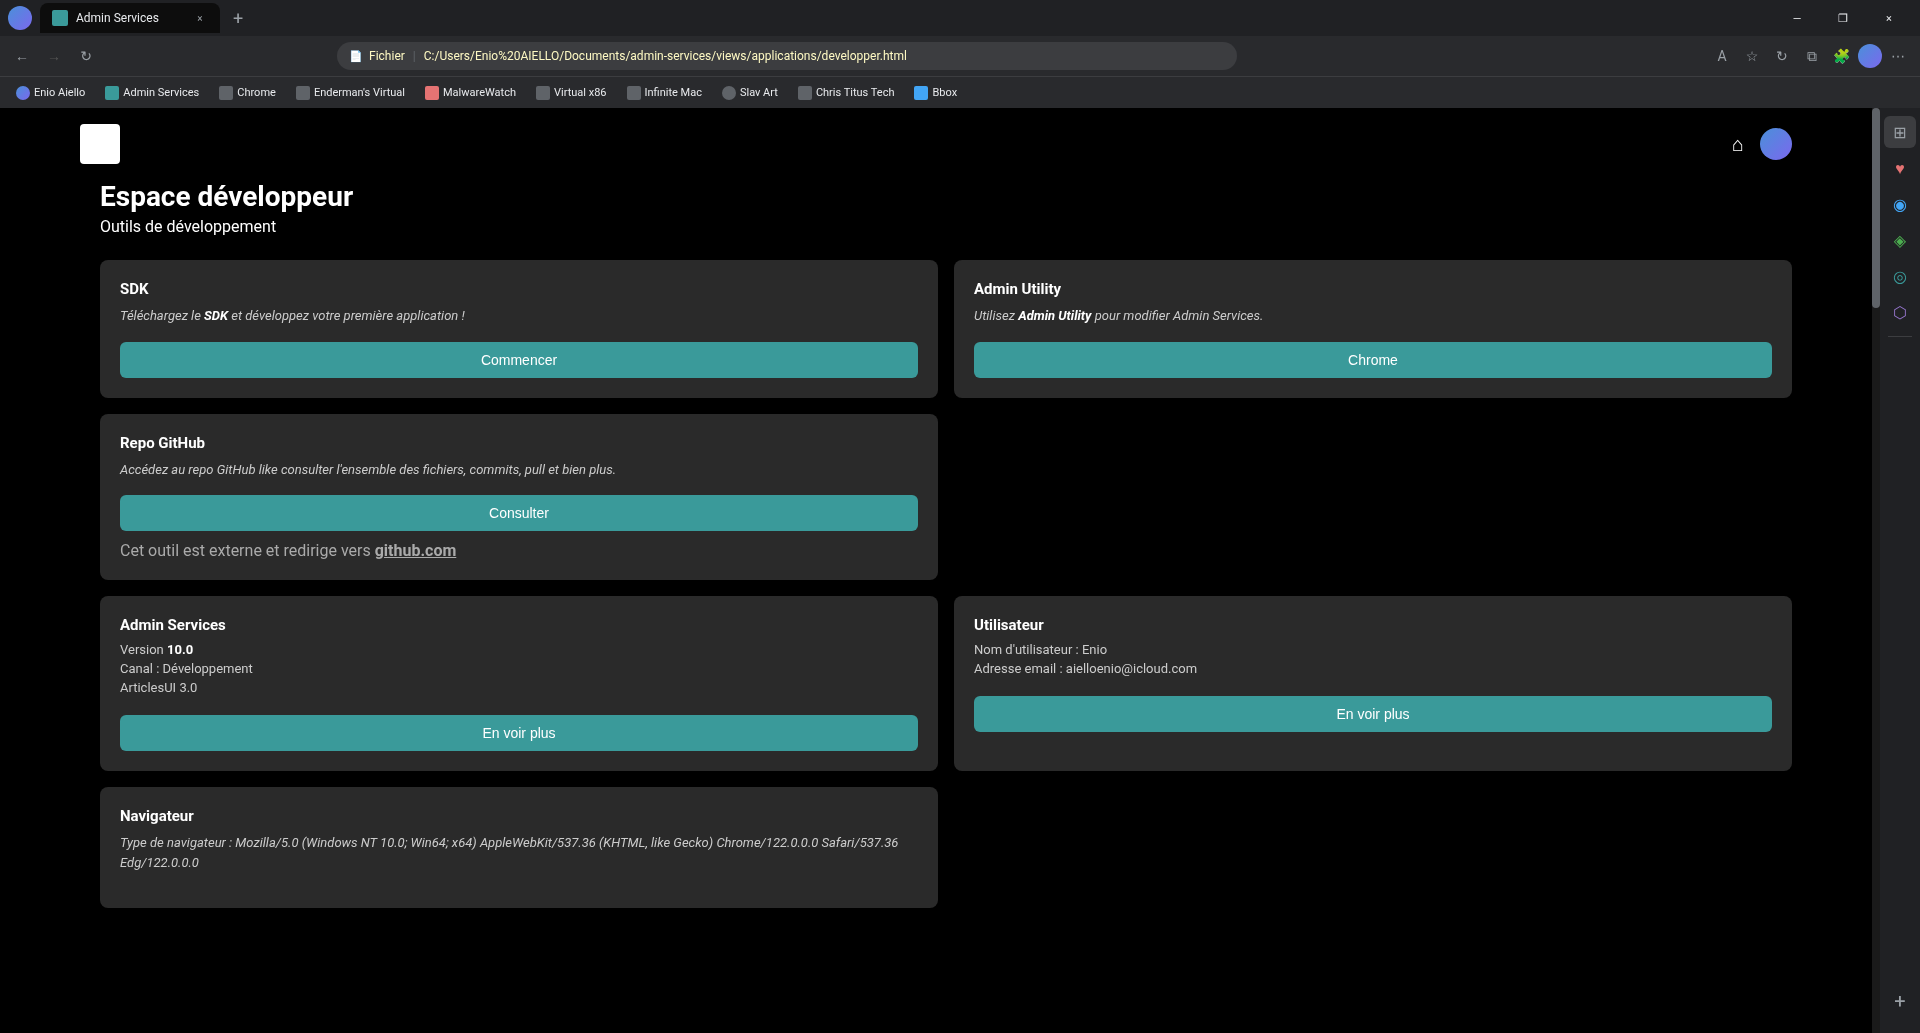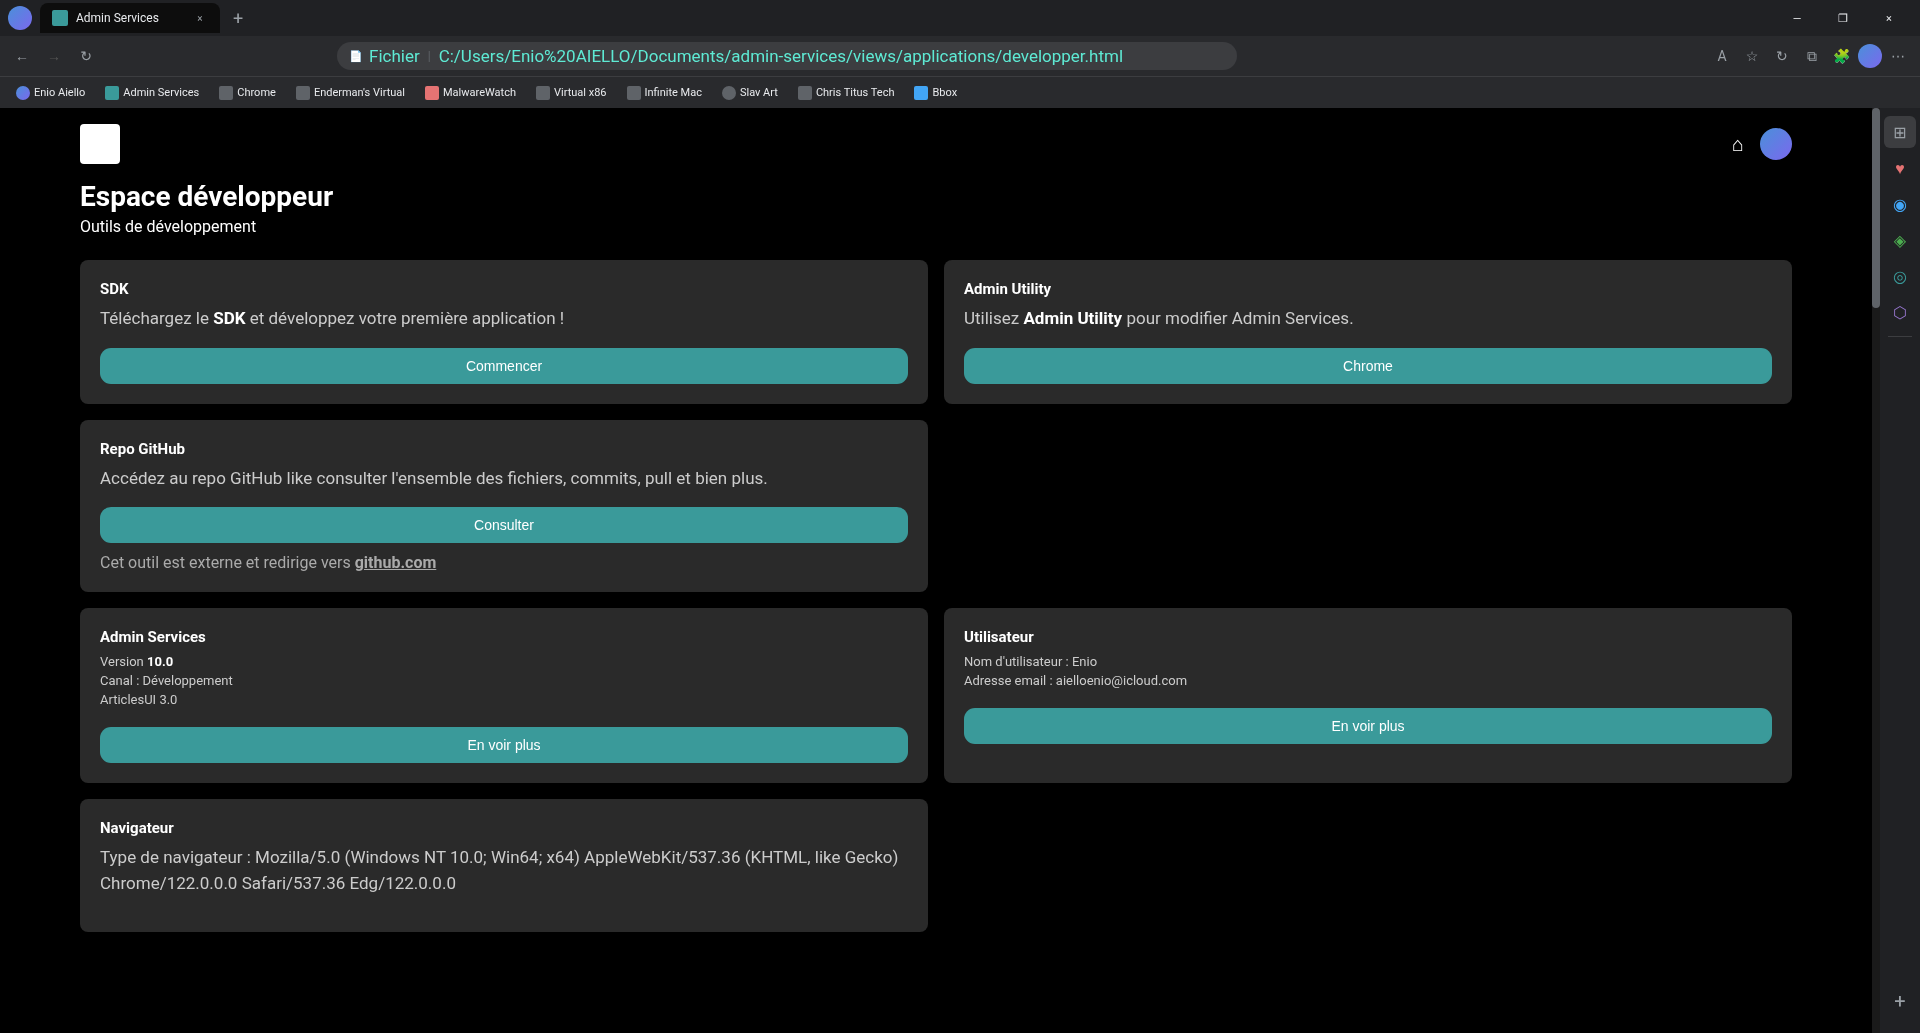--- a/index.html
+++ b/index.html
@@ -135,22 +135,22 @@
       max-width: 900px;
       margin: 0 auto;
     }
 
     .address-bar .lock-icon {
       color: #9aa0a6;
       font-size: 11px;
     }
 
     .address-text {
-      font-size: 17px;
-      color: #5eead4;
+      font-size: 12px;
+      color: #fef9c3;
     }
 
     .address-sep {
       color: #5f6368;
       margin: 0 2px;
     }
 
     .toolbar-icons {
       display: flex;
       align-items: center;
@@ -301,20 +301,21 @@
       height: 32px;
       border-radius: 50%;
       background: linear-gradient(135deg, #4a90d9, #7b68ee);
       cursor: pointer;
       overflow: hidden;
     }
 
     
     .main-content {
       padding: 0 80px;
+      margin-left: 20px;
     }
 
     .page-title {
       font-size: 28px;
       font-weight: bold;
       color: #fff;
       margin-bottom: 4px;
     }
 
     .page-subtitle {
@@ -339,39 +340,40 @@
     }
 
     .card-title {
       font-size: 15px;
       font-weight: bold;
       color: #fff;
       margin-bottom: 8px;
     }
 
     .card-description {
-      font-size: 17px;
+      font-size: 13px;
       color: #ccc;
       margin-bottom: 16px;
       line-height: 1.5;
+      font-style: italic;
     }
 
     .card-description strong {
       font-weight: bold;
       color: #fff;
     }
 
     .card-btn {
       display: block;
       width: 100%;
       padding: 10px;
       background: #3a9a9a;
       color: #fff;
       border: none;
-      border-radius: 11px;
+      border-radius: 6px;
       font-size: 14px;
       text-align: center;
       cursor: pointer;
     }
 
     .card-note {
       margin-top: 10px;
       font-size: 16px;
       color: #aaa;
     }

